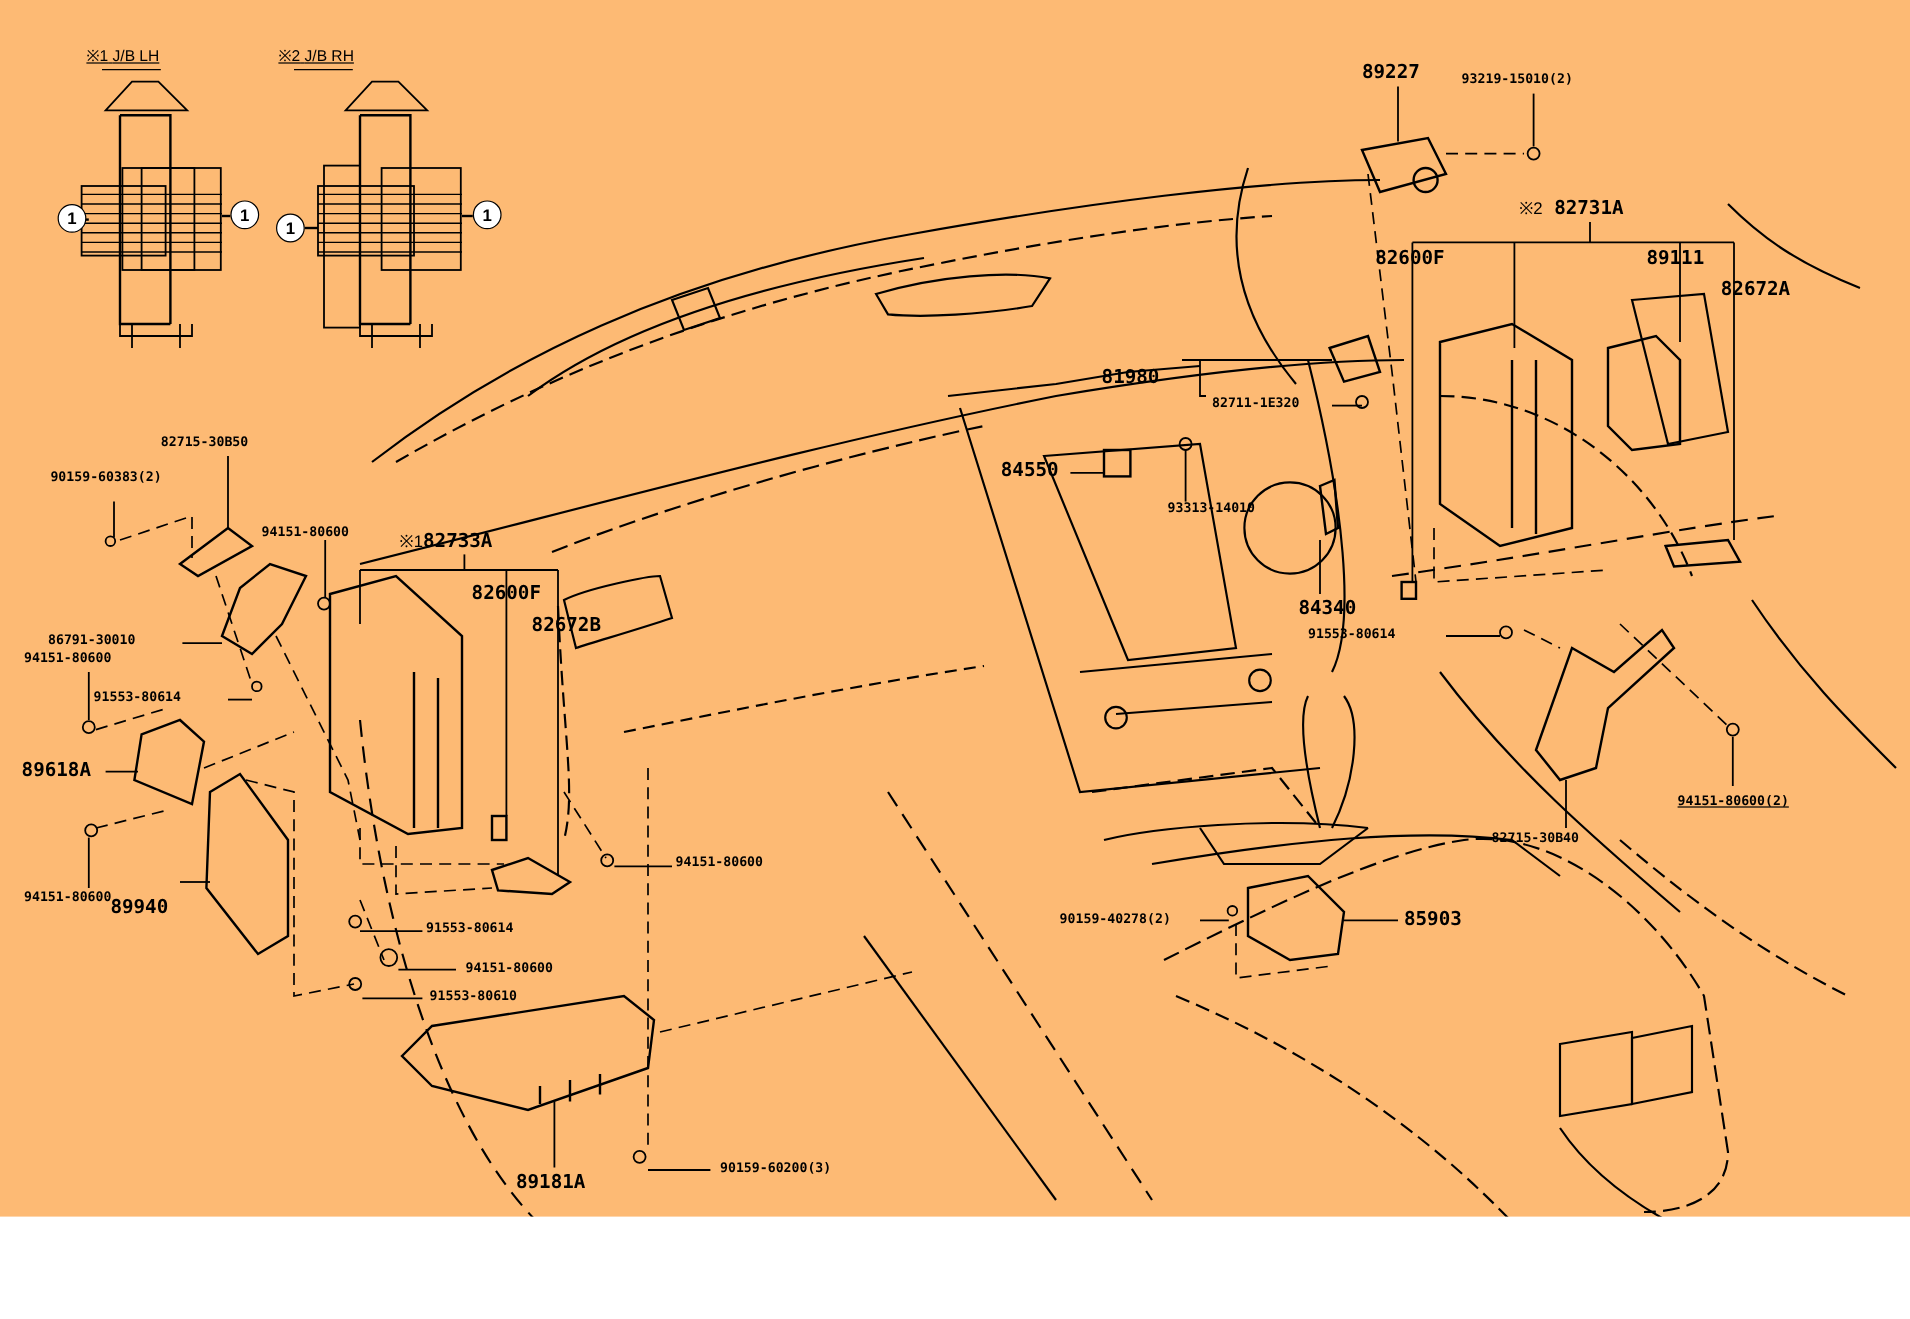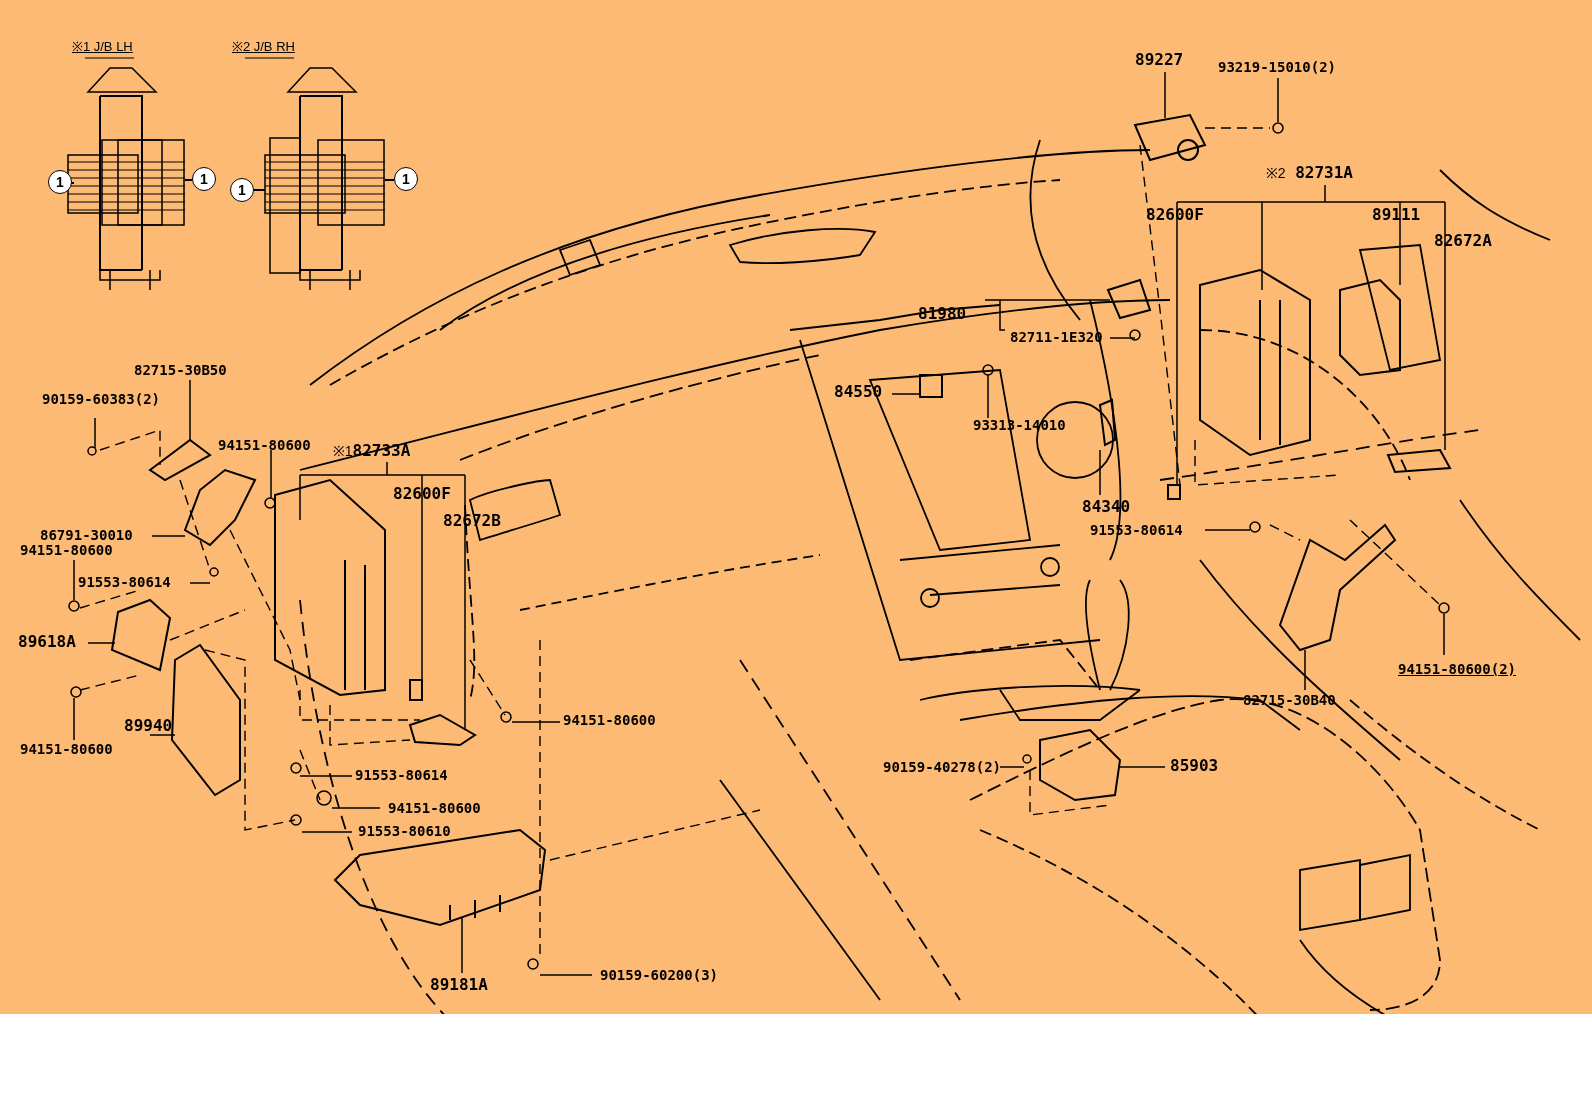--- a/index.html
+++ b/index.html
@@ -1,20 +1,20 @@
 <!DOCTYPE html>
 <html><head>
 <meta charset="utf-8">
 <style>
   html, body { margin: 0; padding: 0; background: #ffffff; }
   #stage { position: relative; width: 1592px; height: 1014px; overflow: hidden; background: #fdba74; }
   svg#art { position: absolute; left: 0; top: 0; width: 1592px; height: 1099px; }
   .lbl { position: absolute; font-family: "DejaVu Sans Mono", monospace; font-weight: bold; color: #000; white-space: nowrap; line-height: 1; }
   .big { font-size: 16px; letter-spacing: 0px; }
-  .sm { font-size: 14px; }
+  .sm { font-size: 11px; }
   .hdr { font-family: "Liberation Sans", sans-serif; font-size: 13px; font-weight: normal; text-decoration: underline; }
   .code { position: absolute; font-family: "Liberation Sans", sans-serif; font-size: 14px; color: #000; }
   .tbl { position: absolute; left: 479px; top: 69px; border-collapse: collapse; font-family: "Liberation Sans", sans-serif; }
   .tbl td { border: 2px solid #000; text-align: center; padding: 0; }
   .circ { display: inline-block; width: 22px; height: 22px; border: 1.5px solid #000; border-radius: 50%; font-size: 14px; line-height: 22px; text-align: center; font-family: "Liberation Sans", sans-serif; font-weight: bold; background: #fff; }
   .cpos { position: absolute; }
 </style>
 </head>
 <body>
 
@@ -320,21 +320,21 @@
 <div class="lbl sm" style="left:218px;top:438px;">94151-80600</div>
 <div class="lbl" style="left:333px;top:443px;">
   <span style="font-family:'Liberation Sans',sans-serif;font-size:14px;font-weight:normal;">※1</span><span class="big">82733A</span>
 </div>
 <div class="lbl big" style="left:393px;top:486px;">82600F</div>
 <div class="lbl big" style="left:443px;top:513px;">82672B</div>
 <div class="lbl sm" style="left:40px;top:528px;">86791-30010</div>
 <div class="lbl sm" style="left:20px;top:543px;">94151-80600</div>
 <div class="lbl sm" style="left:78px;top:575px;">91553-80614</div>
 <div class="lbl big" style="left:18px;top:634px;">89618A</div>
-<div class="lbl big" style="left:92px;top:718px;margin-left:32px;">89940</div>
+<div class="lbl big" style="left:92px;top:748px;">89940</div>
 <div class="lbl sm" style="left:20px;top:742px;">94151-80600</div>
 <div class="lbl sm" style="left:563px;top:713px;">94151-80600</div>
 <div class="lbl sm" style="left:355px;top:768px;">91553-80614</div>
 <div class="lbl sm" style="left:388px;top:801px;">94151-80600</div>
 <div class="lbl sm" style="left:358px;top:824px;">91553-80610</div>
 <div class="lbl big" style="left:430px;top:977px;">89181A</div>
 <div class="lbl sm" style="left:600px;top:968px;">90159-60200(3)</div>
 
 <div class="code" style="left:1498px;top:1055px;">846772F</div>
 

